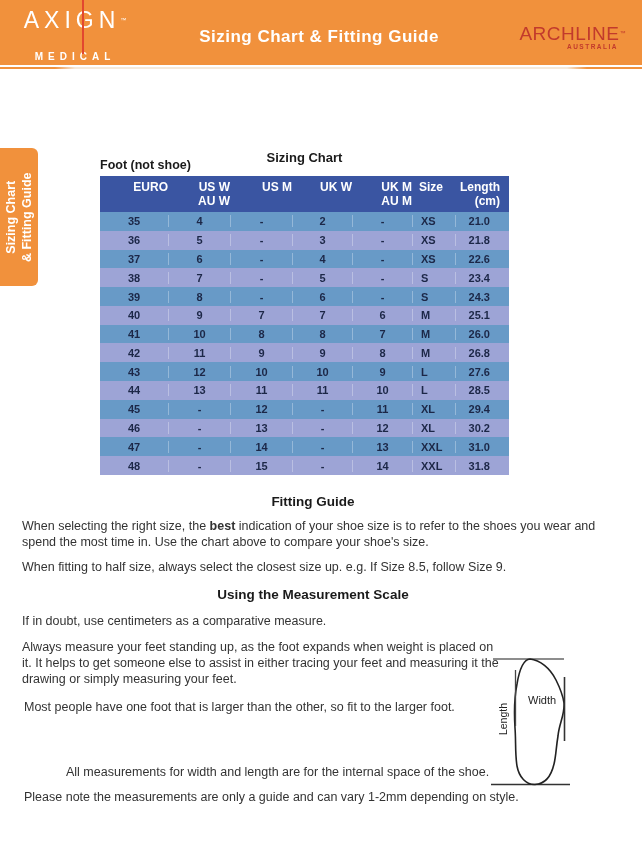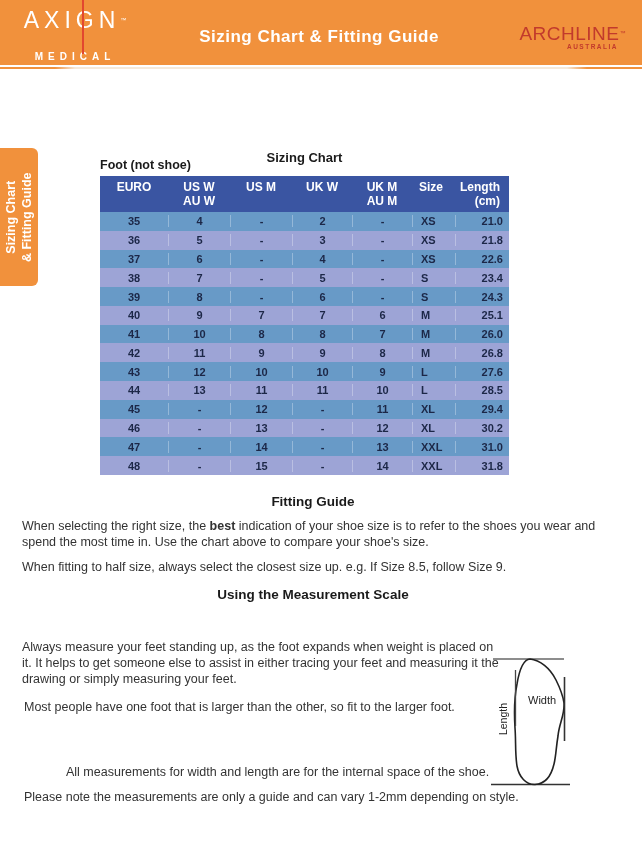--- a/index.html
+++ b/index.html
@@ -38,32 +38,32 @@
   .side-tab-inner{transform:rotate(-90deg);white-space:nowrap;text-align:center;
                   color:#fff;font-weight:bold;font-size:12.5px;line-height:1.3;}
 
   
   .chart-title{position:absolute;left:100px;top:150px;width:409px;text-align:center;
                font-size:13px;font-weight:bold;color:#1a1a1a;}
   .foot-note{position:absolute;left:100px;top:158px;width:409px;text-align:left;
              font-size:12.5px;font-weight:bold;color:#1a1a1a;}
   .sizing-table{position:absolute;left:100px;top:176px;width:409px;}
   .thead{display:flex;height:36px;background:var(--table-header-blue);}
-  .hcell{display:flex;flex-direction:column;justify-content:flex-start;align-items:center;
+  .hcell{display:flex;flex-direction:column;justify-content:flex-start;align-items:flex-end;
          padding-top:4px;font-size:12px;font-weight:bold;color:#fff;line-height:14px;}
   .trow{display:flex;align-items:center;height:18.79px;}
   .trow.odd{background:var(--row-blue);}
   .trow.even{background:var(--row-periwinkle);}
   .tcell{font-size:11px;font-weight:bold;color:var(--row-text);text-align:center;}
   .tcell + .tcell{border-left:1px solid rgba(255,255,255,0.30);}
   .c0{width:68px;}.c1{width:62px;}.c2{width:62px;}.c3{width:60px;}.c4{width:60px;}.c5{width:43px;}.c6{width:54px;}
   .hcell.c5{align-items:flex-start;padding-left:7px;}
   .hcell.c6{align-items:flex-end;padding-right:9px;}
   .tcell.c5{text-align:left;padding-left:8px;}
-  .tcell.c6{text-align:right;padding-right:6px;}
+  .tcell.c6{text-align:right;padding-right:19px;}
 
   
   .sec-heading{position:absolute;left:0;width:610px;text-align:center;
                font-size:13.5px;font-weight:bold;color:#1a1a1a;margin-left:8px;}
   .para{position:absolute;font-size:12.5px;line-height:16px;color:#333;}
 
   
   .foot-diagram{position:absolute;left:488px;top:640px;width:154px;height:170px;}
 </style>
 </head>
@@ -254,20 +254,21 @@
           <div class="tcell c6">31.8</div>
         </div>
       </div>
   </div>
 
   <h2 class="sec-heading" style="top:494px;">Fitting Guide</h2>
   <p class="para" style="left:22px;top:518px;width:600px;"><span>When selecting the right size, the </span><b>best</b><span> indication of your shoe size is to refer to the shoes you wear and spend the most time in. Use the chart above to compare your shoe's size.</span></p>
   <p class="para" style="left:22px;top:559px;width:600px;">When fitting to half size, always select the closest size up. e.g. If Size 8.5, follow Size 9.</p>
 
   <h2 class="sec-heading" style="top:587px;">Using the Measurement Scale</h2>
+  <p class="para" style="left:22px;top:613px;width:600px;">If in doubt, use centimeters as a comparative measure.</p>
   <p class="para" style="left:22px;top:639px;width:478px;">Always measure your feet standing up, as the foot expands when weight is placed on it. It helps to get someone else to assist in either tracing your feet and measuring it the drawing or simply measuring your feet.</p>
   <p class="para" style="left:24px;top:699px;width:560px;">Most people have one foot that is larger than the other, so fit to the larger foot.</p>
   <p class="para" style="left:24px;top:764px;width:560px;margin-left:42px;">All measurements for width and length are for the internal space of the shoe.</p>
   <p class="para" style="left:24px;top:789px;width:510px;">Please note the measurements are only a guide and can vary 1-2mm depending on style.</p>
 
   <svg class="foot-diagram" viewBox="0 0 154 170">
     <line x1="5" y1="19" x2="76" y2="19" stroke="#8d8d8d" stroke-width="2.2"></line>
     <line x1="3" y1="144.5" x2="82" y2="144.5" stroke="#333" stroke-width="1.6"></line>
     <path d="M 42,19
              C 52,20 62,28 68,40

